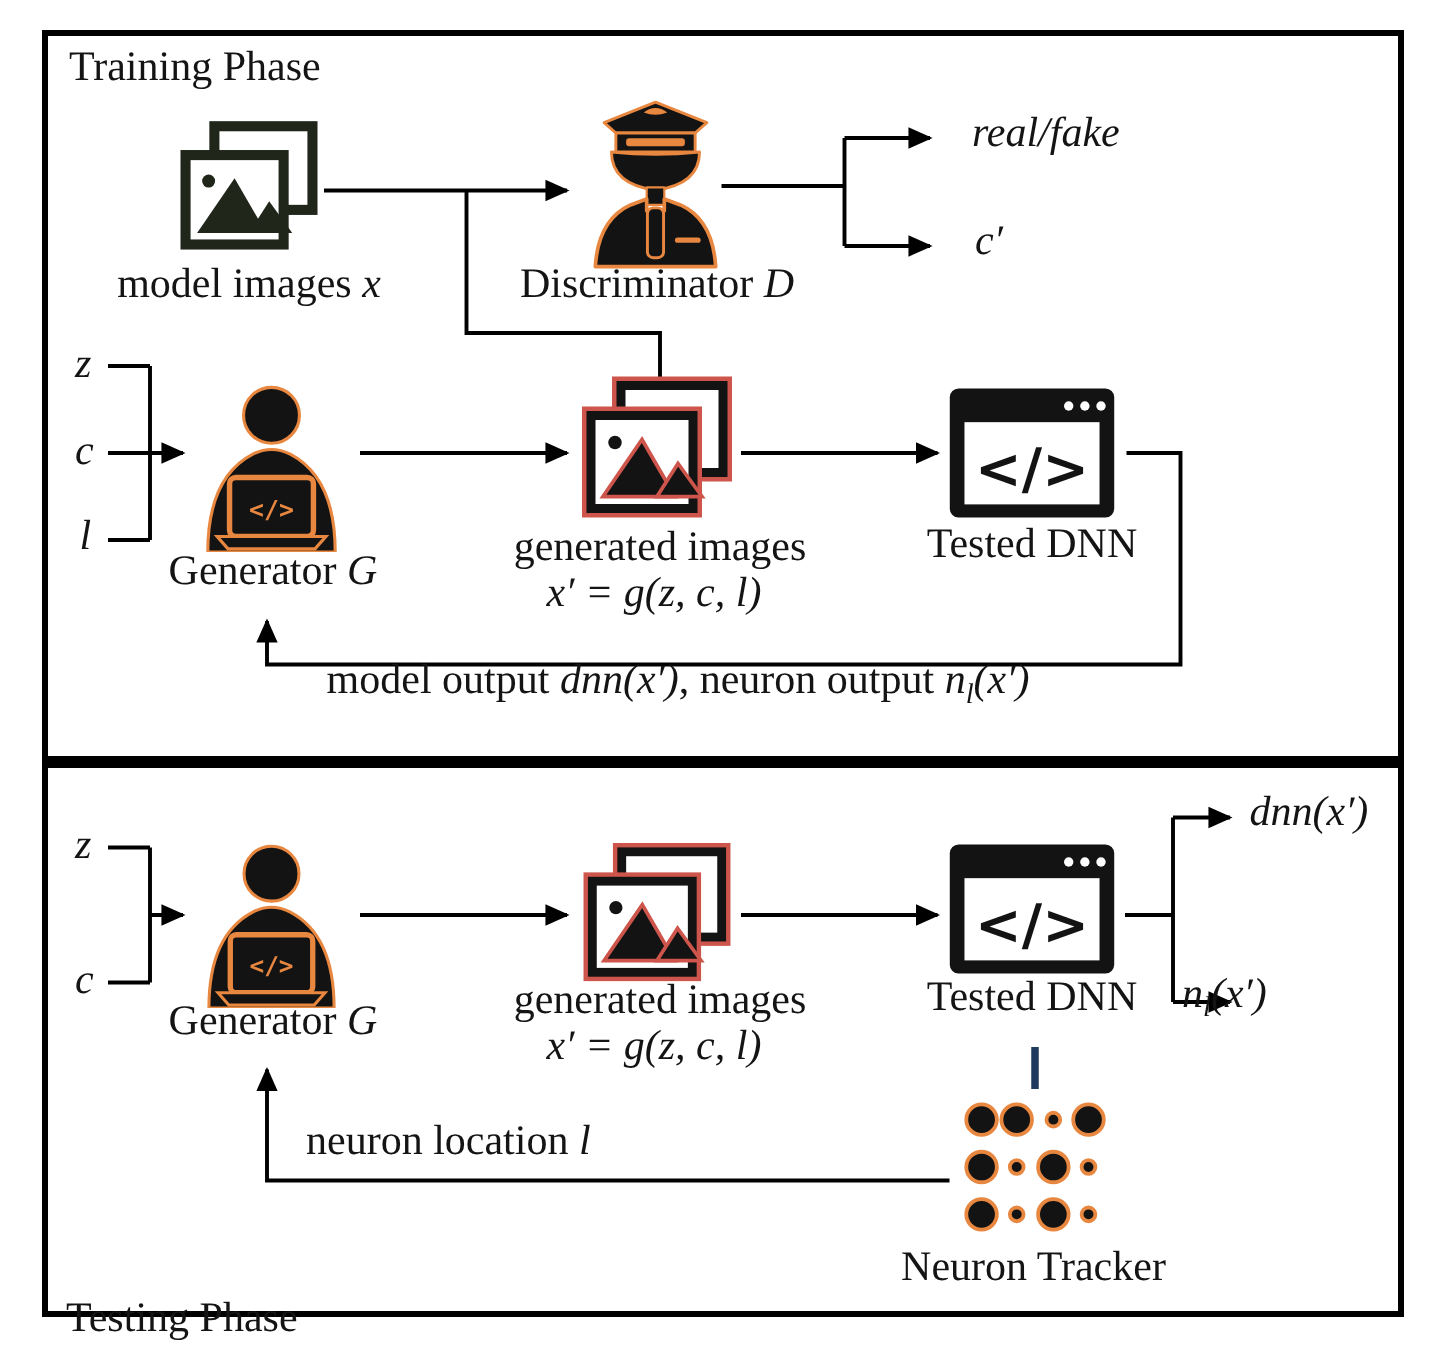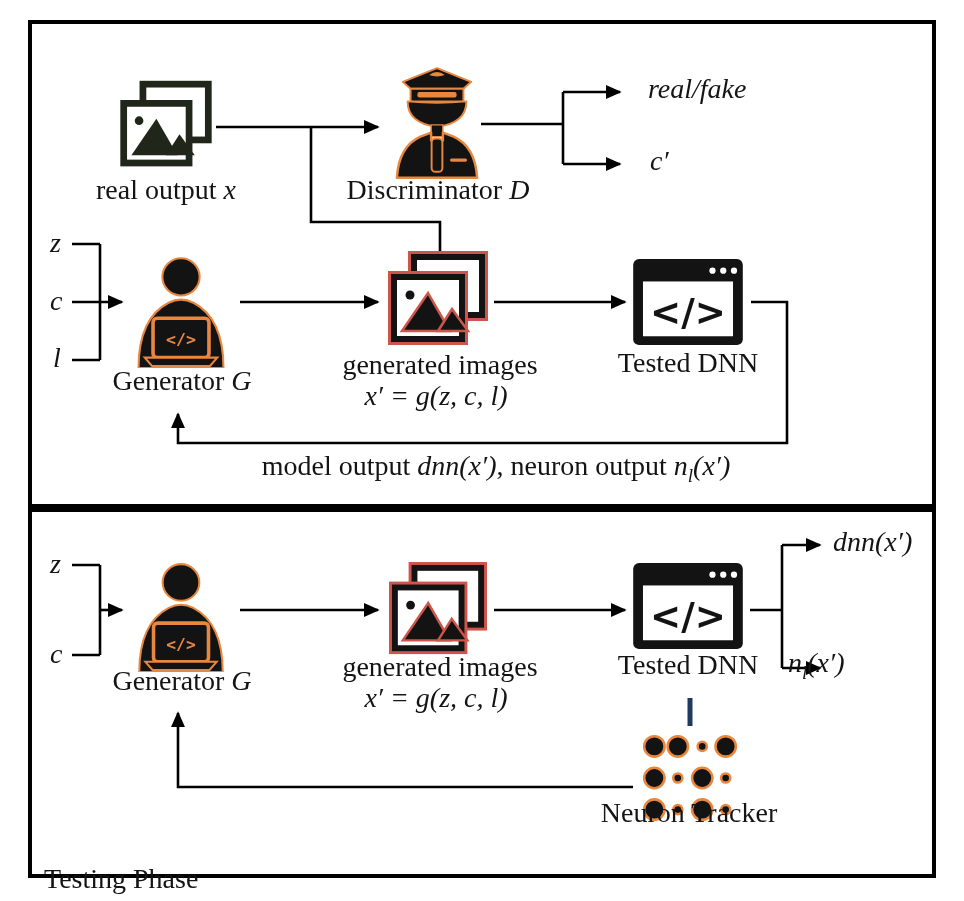--- a/index.html
+++ b/index.html
@@ -147,52 +147,54 @@
         <circle cx="43" cy="49" r="4.5"></circle>
         <circle cx="67" cy="49" r="10"></circle>
         <circle cx="90" cy="49" r="4.5"></circle>
       <circle cx="20" cy="80" r="10"></circle>
         <circle cx="43" cy="80" r="4.5"></circle>
         <circle cx="67" cy="80" r="10"></circle>
         <circle cx="90" cy="80" r="4.5"></circle>
     </g>
   </svg>
 
+  <div class="lbl" style="left:46px;top:30px;">Training Phase</div>
 
   <div class="lbl it" style="left:50px;top:228px;">z</div>
   <div class="lbl it" style="left:50px;top:286px;">c</div>
   <div class="lbl it" style="left:53px;top:343px;">l</div>
 
-  <div class="lbl cx" style="left:166px;top:175px;"><span>real output</span> <span class="it">x</span></div>
+  <div class="lbl cx" style="left:166px;top:175px;"><span>model images</span> <span class="it">x</span></div>
 
   <div class="lbl cx" style="left:438px;top:175px;text-align:right;"><span>Discriminator</span> <span class="it">D</span></div>
 
   <div class="lbl it" style="left:648px;top:74px;">real/fake</div>
   <div class="lbl it" style="left:650px;top:146px;">c′</div>
 
   <div class="lbl cx" style="left:182px;top:366px;"><span>Generator</span> <span class="it">G</span></div>
 
   <div class="lbl cx" style="left:440px;top:350px;">generated images</div>
   <div class="lbl cx it" style="left:436px;top:381px;">x′ = g(z, c, l)</div>
 
   <div class="lbl cx" style="left:688px;top:348px;">Tested DNN</div>
 
-  <div class="lbl cx" style="left:452px;top:451px;margin-left:44px;"><span>model output </span><span class="it">dnn(x′)</span><span>, neuron output </span><span class="it">n</span><sub class="it">l</sub><span class="it">(x′)</span></div>
+  <div class="lbl cx" style="left:452px;top:439px;"><span>model output </span><span class="it">dnn(x′)</span><span>, neuron output </span><span class="it">n</span><sub class="it">l</sub><span class="it">(x′)</span></div>
 
   <div class="lbl it" style="left:50px;top:549px;">z</div>
   <div class="lbl it" style="left:50px;top:639px;">c</div>
 
   <div class="lbl cx" style="left:182px;top:666px;"><span>Generator</span> <span class="it">G</span></div>
 
   <div class="lbl cx" style="left:440px;top:652px;">generated images</div>
   <div class="lbl cx it" style="left:436px;top:683px;">x′ = g(z, c, l)</div>
 
   <div class="lbl cx" style="left:688px;top:650px;">Tested DNN</div>
 
   <div class="lbl it" style="left:833px;top:527px;">dnn(x′)</div>
   <div class="lbl" style="left:788px;top:648px;"><span class="it">n</span><sub class="it">l</sub><span class="it">(x′)</span></div>
 
-
-  <div class="lbl cx" style="left:689px;top:798px;">Neuron Tracker</div>
+  <div class="lbl" style="left:204px;top:746px;"><span>neuron location </span><span class="it">l</span></div>
+
+  <div class="lbl cx" style="left:689px;top:830px;">Neuron Tracker</div>
 
   <div class="lbl" style="left:44px;top:824px;margin-top:40px;">Testing Phase</div>
 
 </div>
 
 </body></html>

